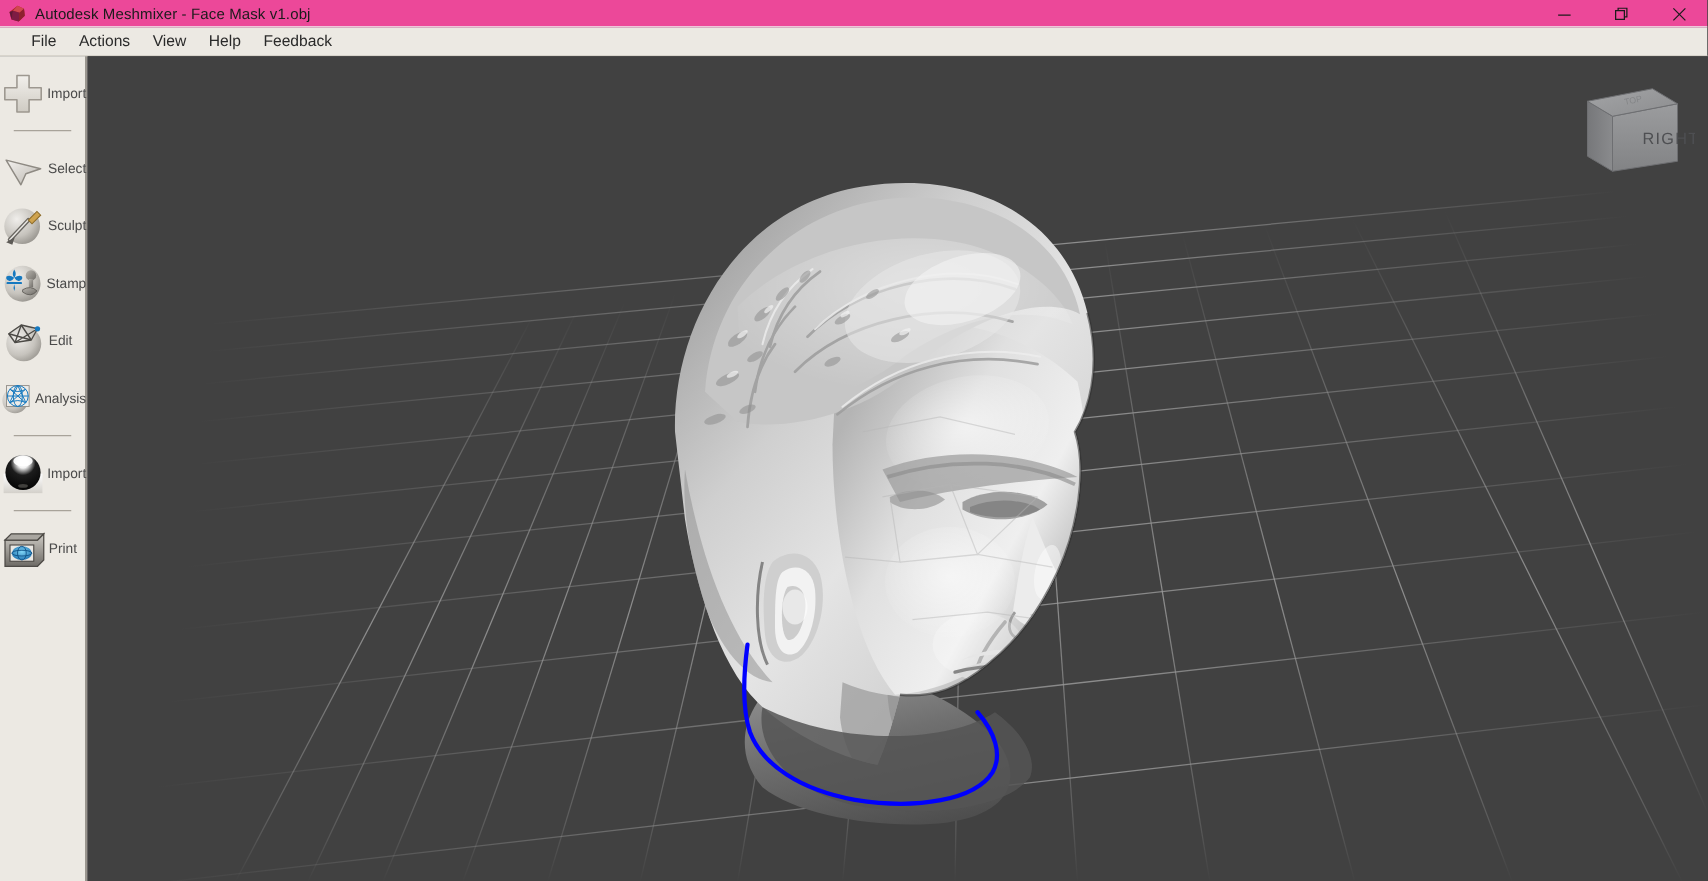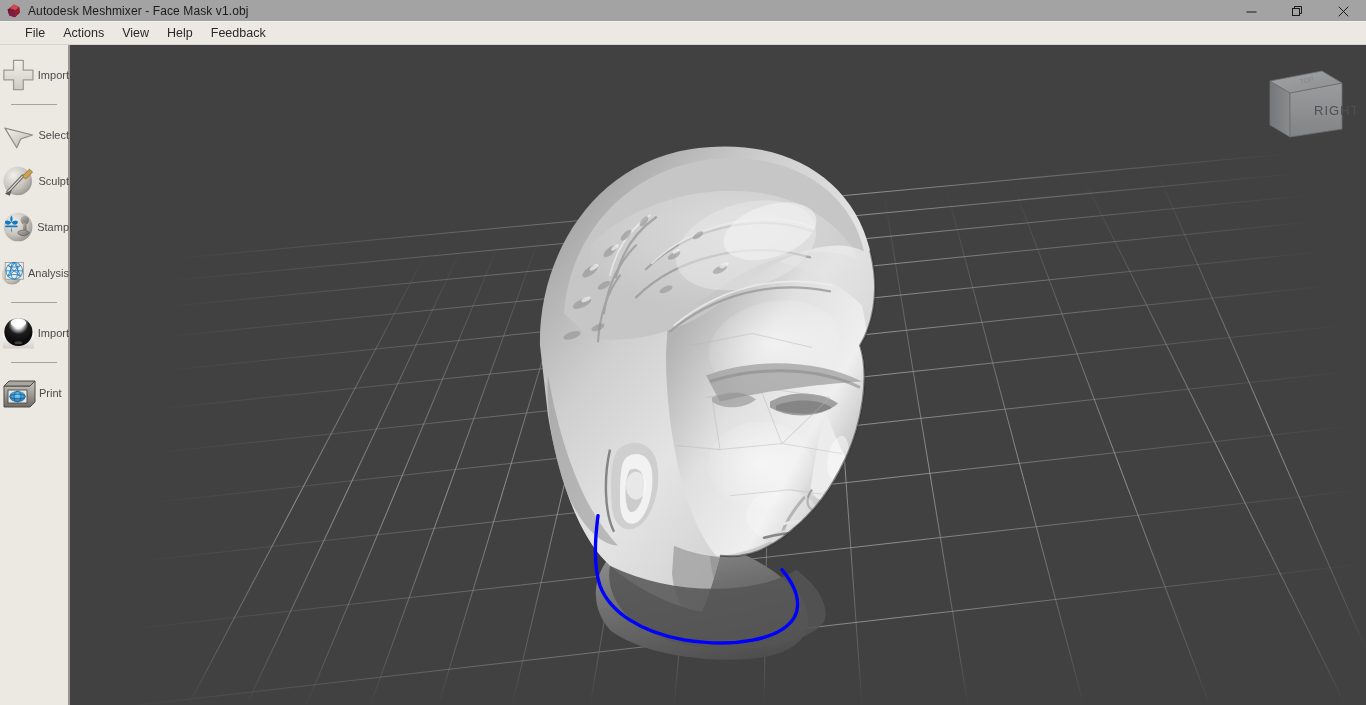--- a/index.html
+++ b/index.html
@@ -5,21 +5,21 @@
   * { box-sizing: border-box; margin: 0; padding: 0; }
   html, body {
     width: 1366px; height: 705px; overflow: hidden;
     font-family: "Liberation Sans", sans-serif;
     background: #414141;
   }
   #app { position: relative; width: 1366px; height: 705px; display: flex; flex-direction: column; }
 
   
   .titlebar {
-    height: 22px; flex: 0 0 22px; background: #a3a3a3;
+    height: 22px; flex: 0 0 22px; background: #ec4899;
     display: flex; align-items: center; position: relative;
     border-bottom: 1px solid #f0f0f0;
   }
   .title-logo { width: 16px; height: 16px; margin-left: 6px; margin-right: 6px; flex: 0 0 16px; }
   .title-text {
     font-size: 12px; color: #1b1b1b; letter-spacing: .1px; white-space: nowrap;
   }
   .win-controls { position: absolute; right: 0; top: 0; height: 22px; display: flex; }
   .win-btn {
     width: 46px; height: 22px; display: flex; align-items: center; justify-content: center;
@@ -179,20 +179,38 @@
             <rect x="6.5" y="18.5" width="13" height="1.8" rx="0.8"></rect>
             <path d="M13 20.5 q-1.2 3 0 5.5 q1.2 -2.5 0 -5.5 Z"></path>
           </g>
           <circle cx="27" cy="13" r="4.4" fill="url(#gstamp)"></circle>
           <rect x="25.2" y="16" width="3.6" height="7" fill="url(#gstamp)"></rect>
           <path d="M20 25 q7 -4 12 1 q-5 6 -12 1 Z" fill="url(#gstamp)" stroke="#5c5954" stroke-width="0.7"></path>
         </svg>
         <span class="tool-label">Stamp</span>
       </div>
 
+      <div class="tool">
+        <svg class="tool-icon" viewBox="0 0 40 40">
+          <defs>
+            <radialGradient id="gsph4" cx="0.35" cy="0.35" r="0.8">
+              <stop offset="0" stop-color="#f0eeeb"></stop>
+                <stop offset="0.6" stop-color="#c6c3bd"></stop>
+              <stop offset="1" stop-color="#8f8c86"></stop>
+            </radialGradient>
+          </defs>
+          <circle cx="20" cy="22" r="14" fill="url(#gsph4)"></circle>
+          <g fill="none" stroke="#4c4a46" stroke-width="1.1" stroke-linejoin="round">
+            <polygon points="8,14 18,7 31,10 26,19 13,21"></polygon>
+            <path d="M8,14 L26,19 M18,7 L13,21 M31,10 L13,21 M18,7 L26,19"></path>
+          </g>
+          <circle cx="31" cy="10" r="2.1" fill="#1679c0"></circle>
+        </svg>
+        <span class="tool-label">Edit</span>
+      </div>
 
       <div class="tool">
         <svg class="tool-icon" viewBox="0 0 40 40">
           <defs>
             <radialGradient id="gsph5" cx="0.35" cy="0.35" r="0.8">
               <stop offset="0" stop-color="#f0eeeb"></stop>
                 <stop offset="0.6" stop-color="#c6c3bd"></stop>
               <stop offset="1" stop-color="#8f8c86"></stop>
             </radialGradient>
           </defs>

